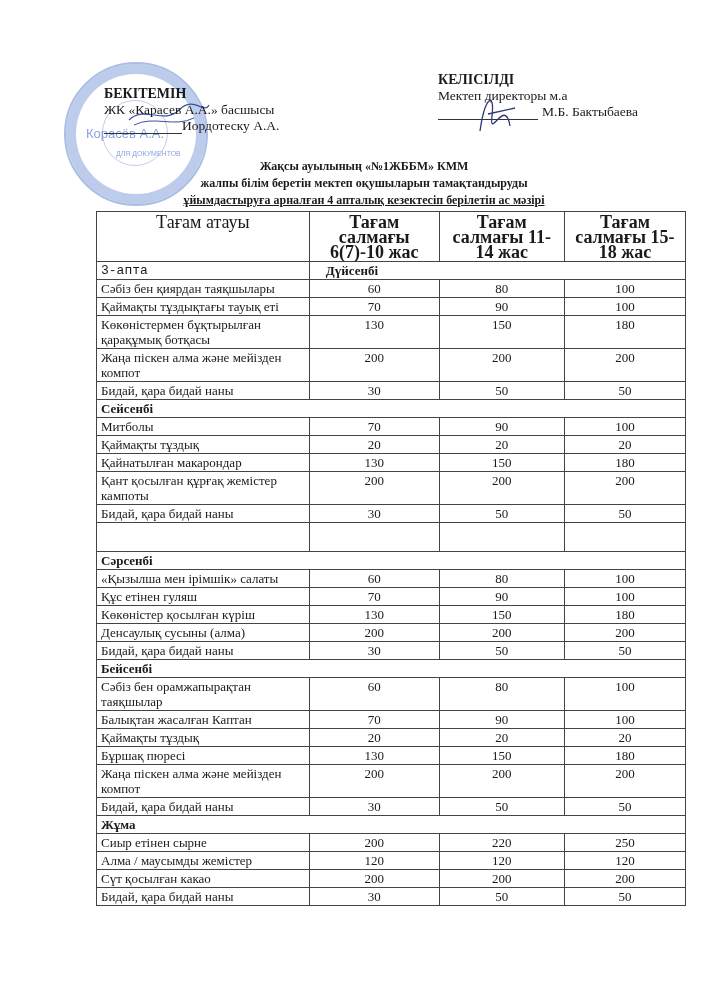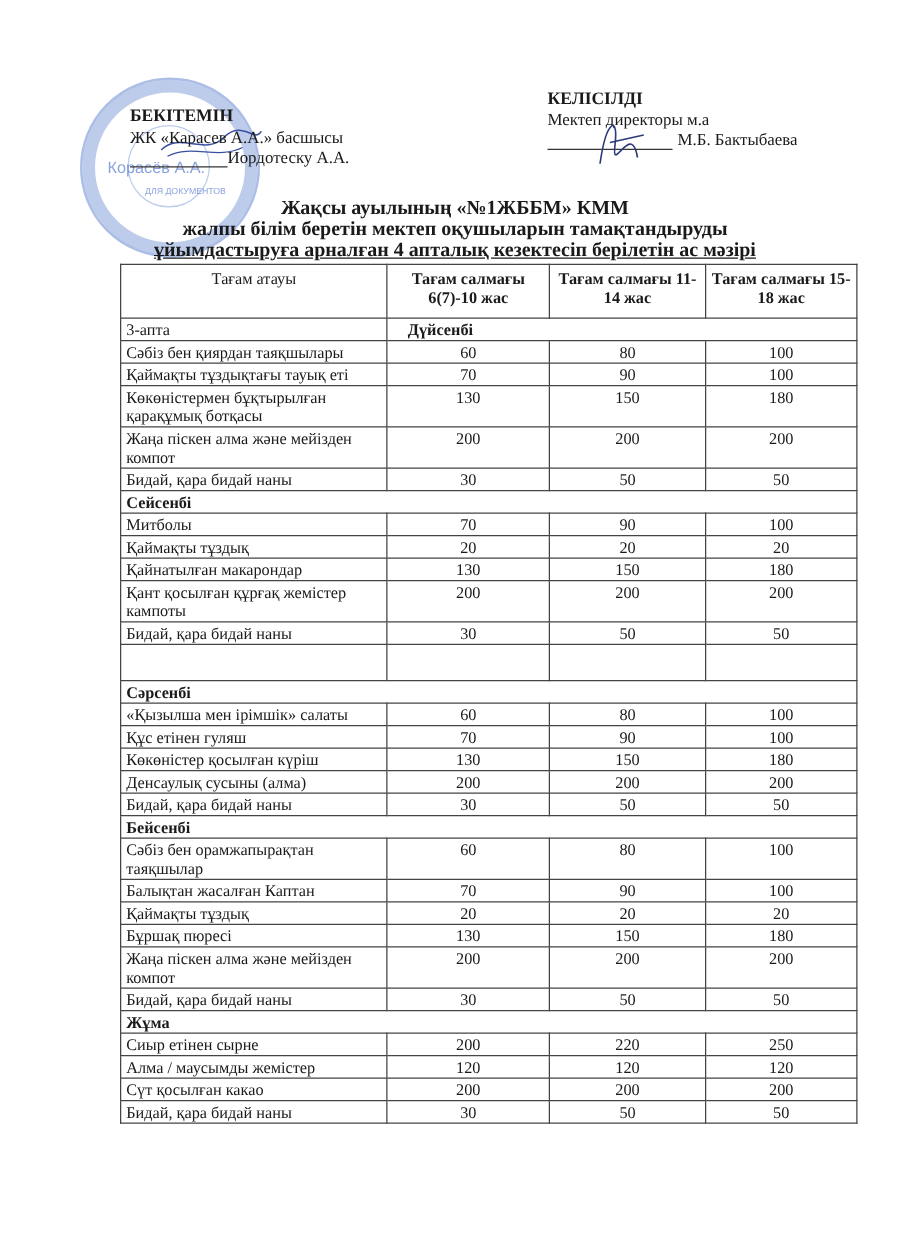--- a/index.html
+++ b/index.html
@@ -21,33 +21,33 @@
     box-shadow: inset 0 0 0 8px rgba(255,255,255,0), inset 0 0 0 10px rgba(70,110,200,0.35);
   }
   .stamp .inner {
     position:absolute; left:36px; top:36px; width:64px; height:64px; border-radius:50%;
     border:1px solid rgba(70,110,200,0.35);
   }
   .stamp .s1 { position:absolute; left:20px; top:62px; font-size:13px; color:rgba(60,100,200,0.6); font-family:"Liberation Sans", sans-serif; }
   .stamp .s2 { position:absolute; left:50px; top:86px; font-size:7px; line-height:8px; text-align:center; color:rgba(60,100,200,0.6); font-family:"Liberation Sans", sans-serif; }
   .sig { position:absolute; left:470px; top:86px; width:50px; height:50px; }
   .sig2 { position:absolute; left:124px; top:100px; width:90px; height:30px; }
-  .doc-title { position:absolute; left:0; width:728px; top:158px; text-align:center; font-weight:bold; font-size:16px; line-height:17px; }
+  .doc-title { position:absolute; left:0; width:728px; top:158px; text-align:center; font-weight:bold; font-size:12px; line-height:17px; }
   .doc-title .t1 { display:block; }
   .doc-title .t3 { display:block; text-decoration:underline; }
   table.menu {
     position:absolute; left:96px; top:211px; width:590px; border-collapse:collapse;
     font-size:13px; line-height:15px;
   }
   table.menu td, table.menu th { border:1px solid #444; padding:1px 4px; vertical-align:top; }
-  table.menu th { font-weight:bold; font-size:13px; text-align:center; vertical-align:top; height:38px; padding-top:3px;}
+  table.menu th { font-weight:bold; font-size:18px; text-align:center; vertical-align:top; height:38px; padding-top:3px;}
   table.menu th.name { font-weight:normal; }
   table.menu td.v { text-align:center; }
   table.menu td.day { font-weight:bold; }
-  table.menu td.week { font-weight:normal; }
+  table.menu td.week { font-weight:normal;font-family:Liberation Mono, monospace; }
   .c1 { width:206px; } .c2 { width:122px; } .c3 { width:117px;margin-top:23px; } .c4 { width:113px; }
   tr.r2 td { height:30px;border-radius:13px; }
   tr.r1 td { height:14px; }
   tr.blank td { height:26px; }
 </style>
 </head>
 <body>
 
 <div class="stamp">
   <div class="inner"></div>

